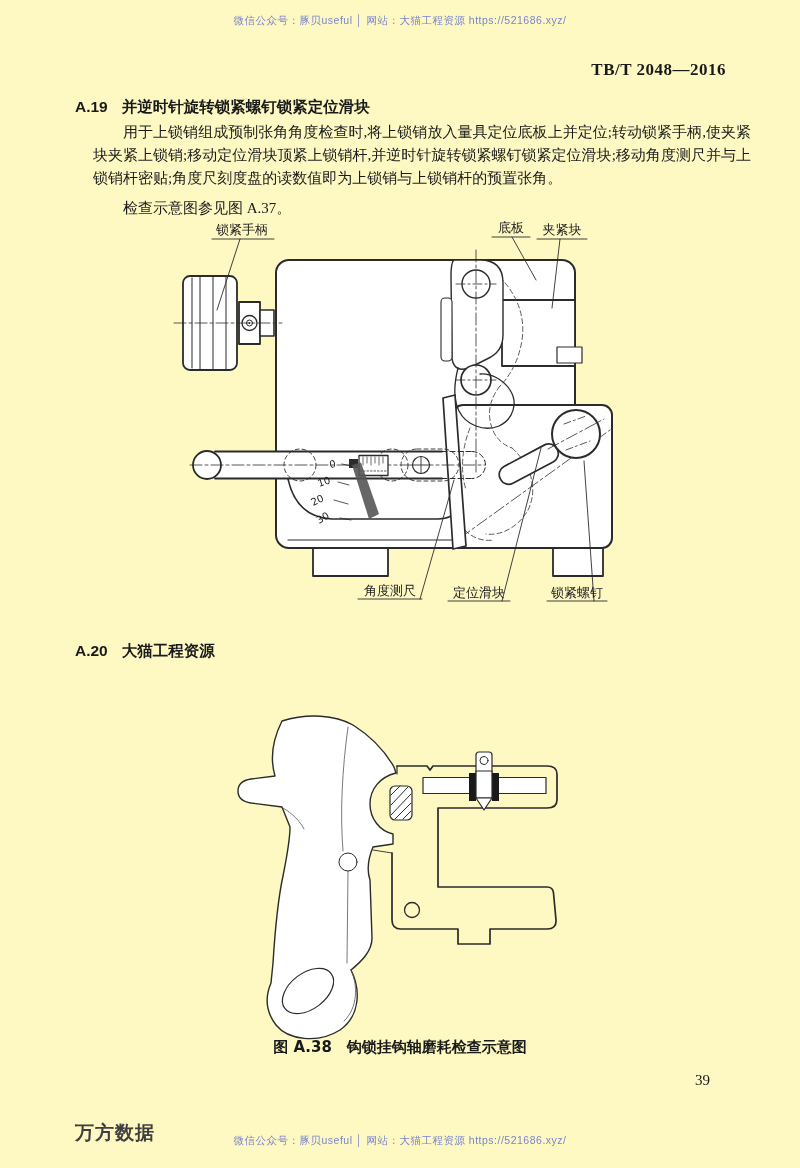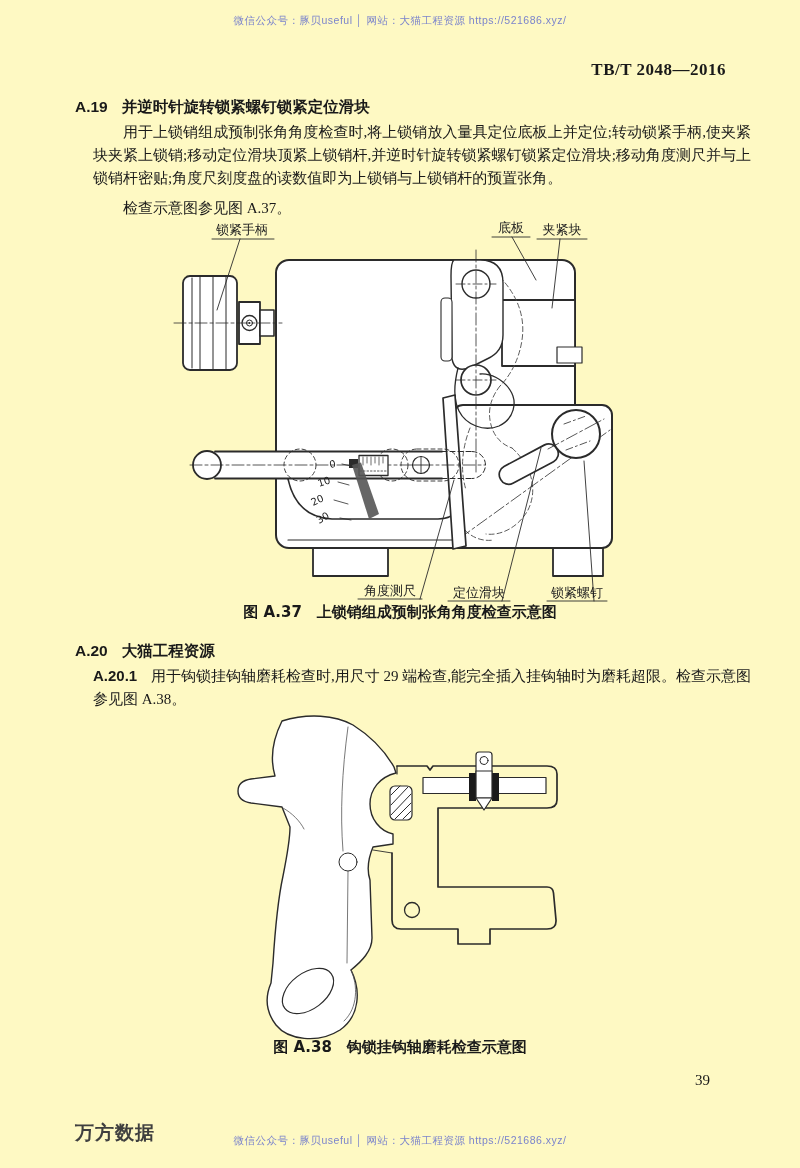--- a/index.html
+++ b/index.html
@@ -164,30 +164,25 @@
     <g>
       <text class="fig-label" x="72" y="16" text-anchor="middle">锁紧手柄</text>
       <text class="fig-label" x="341" y="14" text-anchor="middle">底板</text>
       <text class="fig-label" x="392" y="16" text-anchor="middle">夹紧块</text>
       <text class="fig-label" x="220" y="377" text-anchor="middle">角度测尺</text>
       <text class="fig-label" x="309" y="379" text-anchor="middle">定位滑块</text>
       <text class="fig-label" x="407" y="379" text-anchor="middle">锁紧螺钉</text>
     </g>
   </svg>
 
-  <div class="abs caption" style="top:603px;">图 A.37　上锁销组成预制张角角度检查示意图</div>
 
   <div class="abs" style="left:75px;top:641px;">
     <span class="h-num">A.20</span><span class="h-title">大猫工程资源</span>
   </div>
 
-  <div class="abs para" style="top:664px;">
-    <span class="h-num" style="font-size:15px;">A.20.1</span>
-    <span style="margin-left:10px;">用于钩锁挂钩轴磨耗检查时,用尺寸 29 端检查,能完全插入挂钩轴时为磨耗超限。检查示意图参见图 A.38。</span>
-  </div>
 
   <svg class="abs" style="left:220px;top:713px;" width="400" height="340" viewBox="0 0 400 340">
     <g stroke="#2b2b2b" fill="none" stroke-linecap="round" stroke-linejoin="round">
 
       <g>
         <path fill="#fff" stroke-width="1.4" d="M 62,8
           C 88,0 115,2 133,12 C 152,24 166,40 174,54 L 176,60
           C 160,64 150,76 150,91 C 150,106 160,118 173,121
           L 173,131 L 153,134 C 148,146 147,158 150,167
           L 152,225 C 152,238 142,248 131,257

